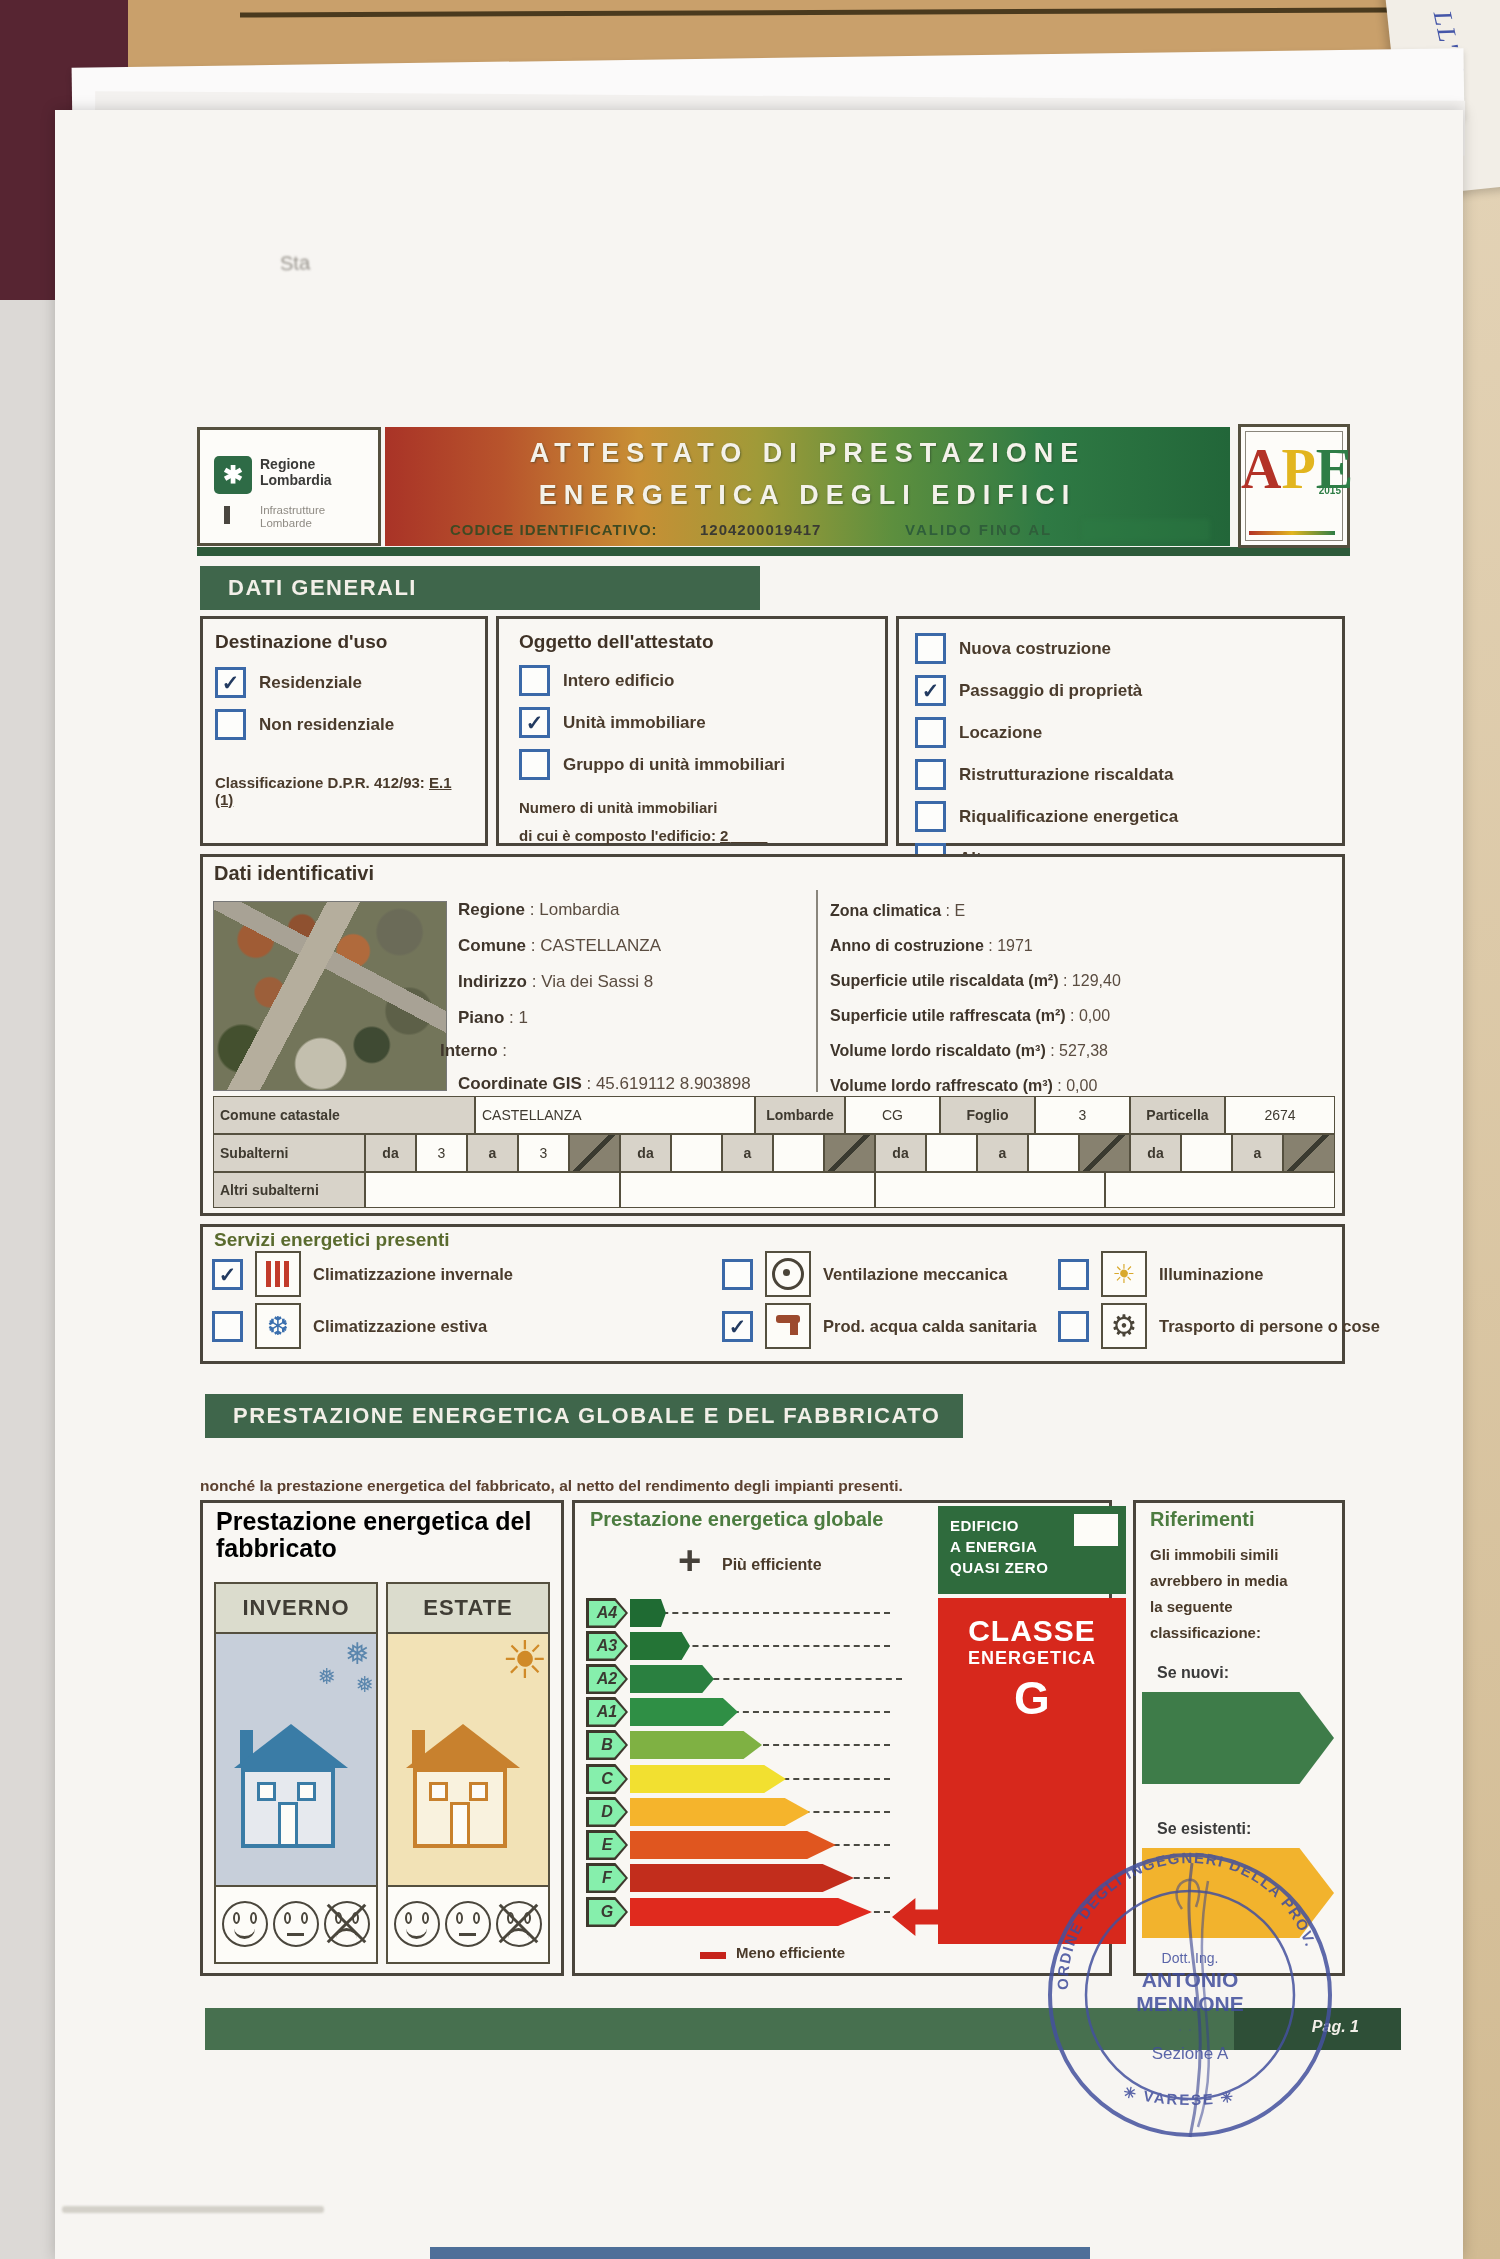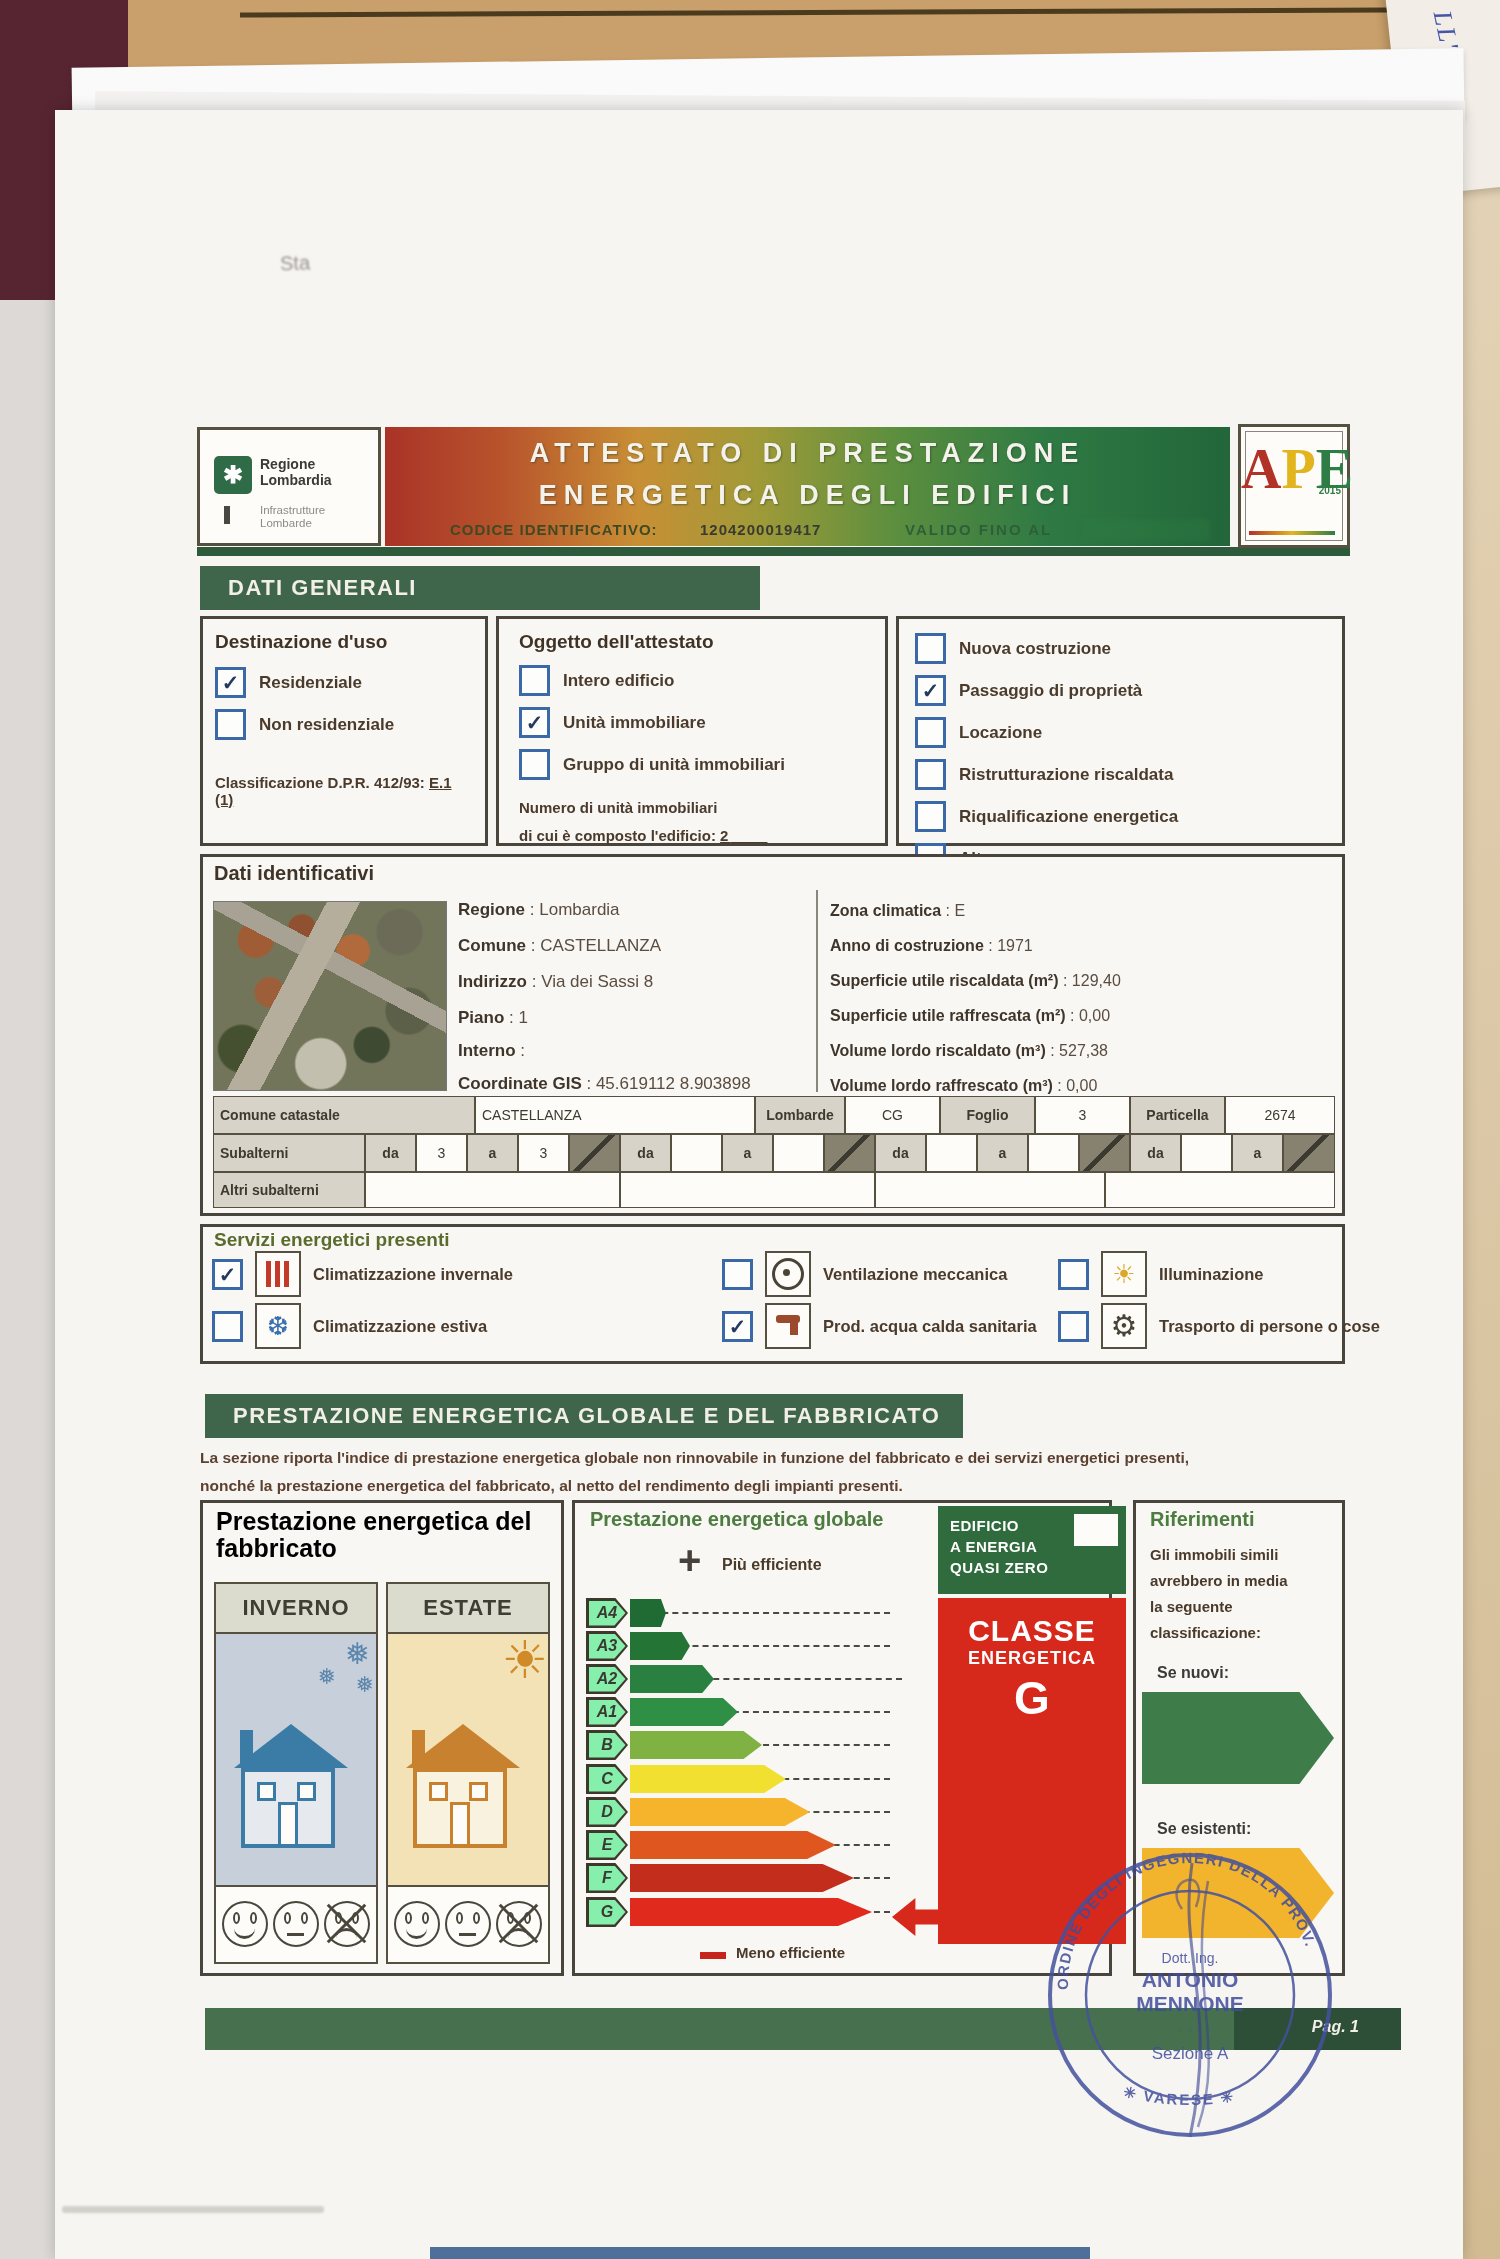--- a/index.html
+++ b/index.html
@@ -320,21 +320,21 @@
 
   <div class="abs dbox boxID"></div>
   <div class="abs id-title">Dati identificativi</div>
   <div class="abs sat"></div>
   <div class="abs id-divider"></div>
 
   <div class="abs fld" style="left:458px;top:900px;"><b>Regione</b> : <span>Lombardia</span></div>
   <div class="abs fld" style="left:458px;top:936px;"><b>Comune</b> : <span>CASTELLANZA</span></div>
   <div class="abs fld" style="left:458px;top:972px;"><b>Indirizzo</b> : <span>Via dei Sassi 8</span></div>
   <div class="abs fld" style="left:458px;top:1008px;"><b>Piano</b> : <span>1</span></div>
-  <div class="abs fld" style="left:458px;top:1041px;"><b>Interno</b> : <span></span></div>
+  <div class="abs fld" style="left:440px;top:1041px;"><b>Interno</b> : <span></span></div>
   <div class="abs fld" style="left:458px;top:1074px;"><b>Coordinate GIS</b> : <span>45.619112 8.903898</span></div>
 
   <div class="abs fld fldr" style="left:830px;top:902px;"><b>Zona climatica</b> : <span>E</span></div>
   <div class="abs fld fldr" style="left:830px;top:937px;"><b>Anno di costruzione</b> : <span>1971</span></div>
   <div class="abs fld fldr" style="left:830px;top:972px;"><b>Superficie utile riscaldata (m²)</b> : <span>129,40</span></div>
   <div class="abs fld fldr" style="left:830px;top:1007px;"><b>Superficie utile raffrescata (m²)</b> : <span>0,00</span></div>
   <div class="abs fld fldr" style="left:830px;top:1042px;"><b>Volume lordo riscaldato (m³)</b> : <span>527,38</span></div>
   <div class="abs fld fldr" style="left:830px;top:1077px;"><b>Volume lordo raffrescato (m³)</b> : <span>0,00</span></div>
 
   <div class="abs cat">
@@ -432,21 +432,21 @@
         <i></i>
       </span>
     <span class="sbox">
         <span class="i-gear">⚙</span>
       </span>
     <span class="ol">Trasporto di persone o cose</span>
   </div>
 
   <div class="abs secbar secbar2">PRESTAZIONE ENERGETICA GLOBALE  E DEL FABBRICATO</div>
   <div class="abs intro">
-    <span>La sezione riporta l'indice di prestazione energetica globale non rinnovabile in funzione del fabbricato e dei servizi energetici presenti,</span><br>
+    <br>
     <span>nonché la prestazione energetica del fabbricato, al netto del rendimento degli impianti presenti.</span>
   </div>
 
   <div class="abs dbox p1"></div>
   <div class="abs p1-title">
     <span>Prestazione energetica del</span><br><span>fabbricato</span>
   </div>
   <div class="abs season" style="left:214px;top:1582px;">
     <div class="season-h">INVERNO</div>
     <div class="season-b b-win">

